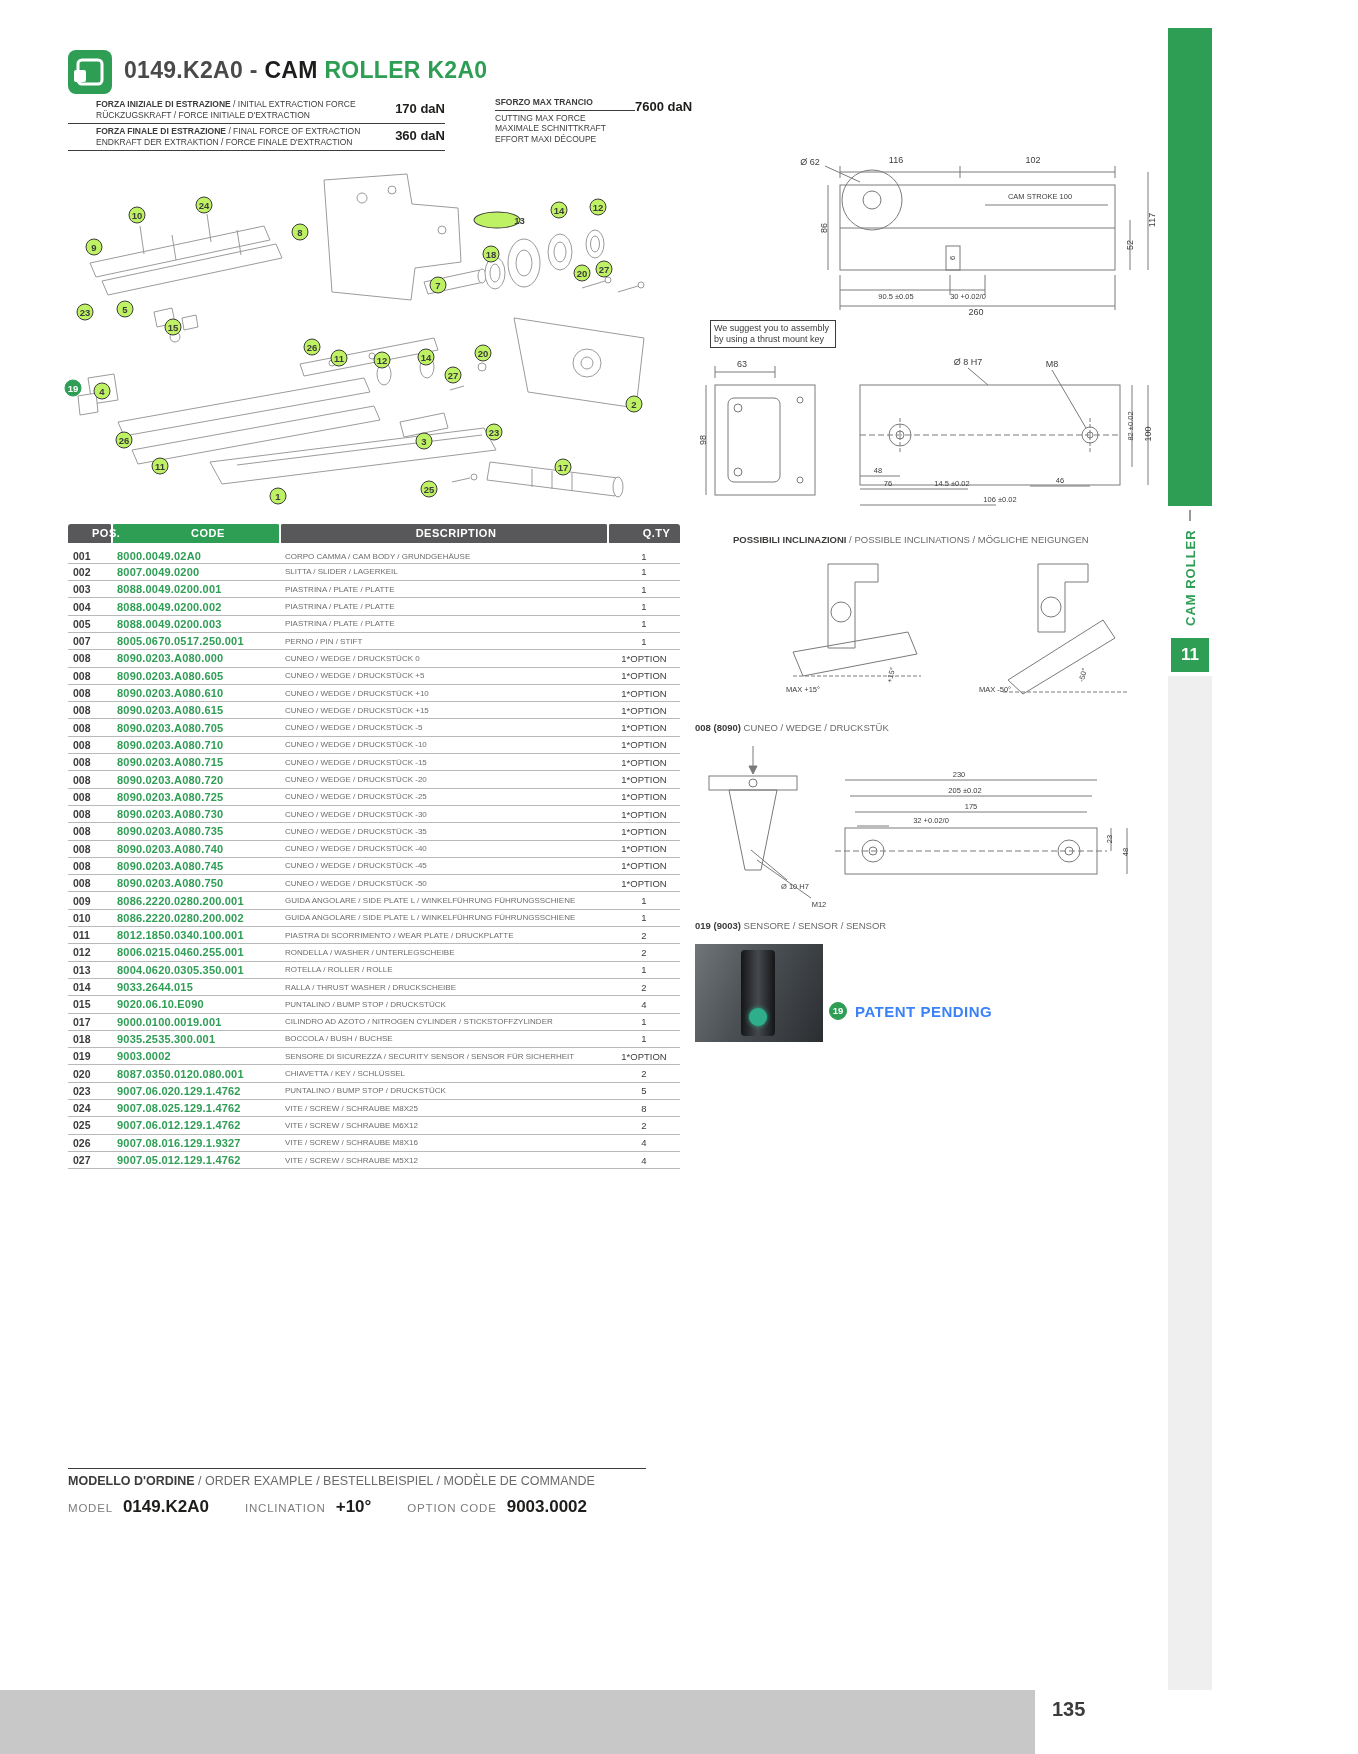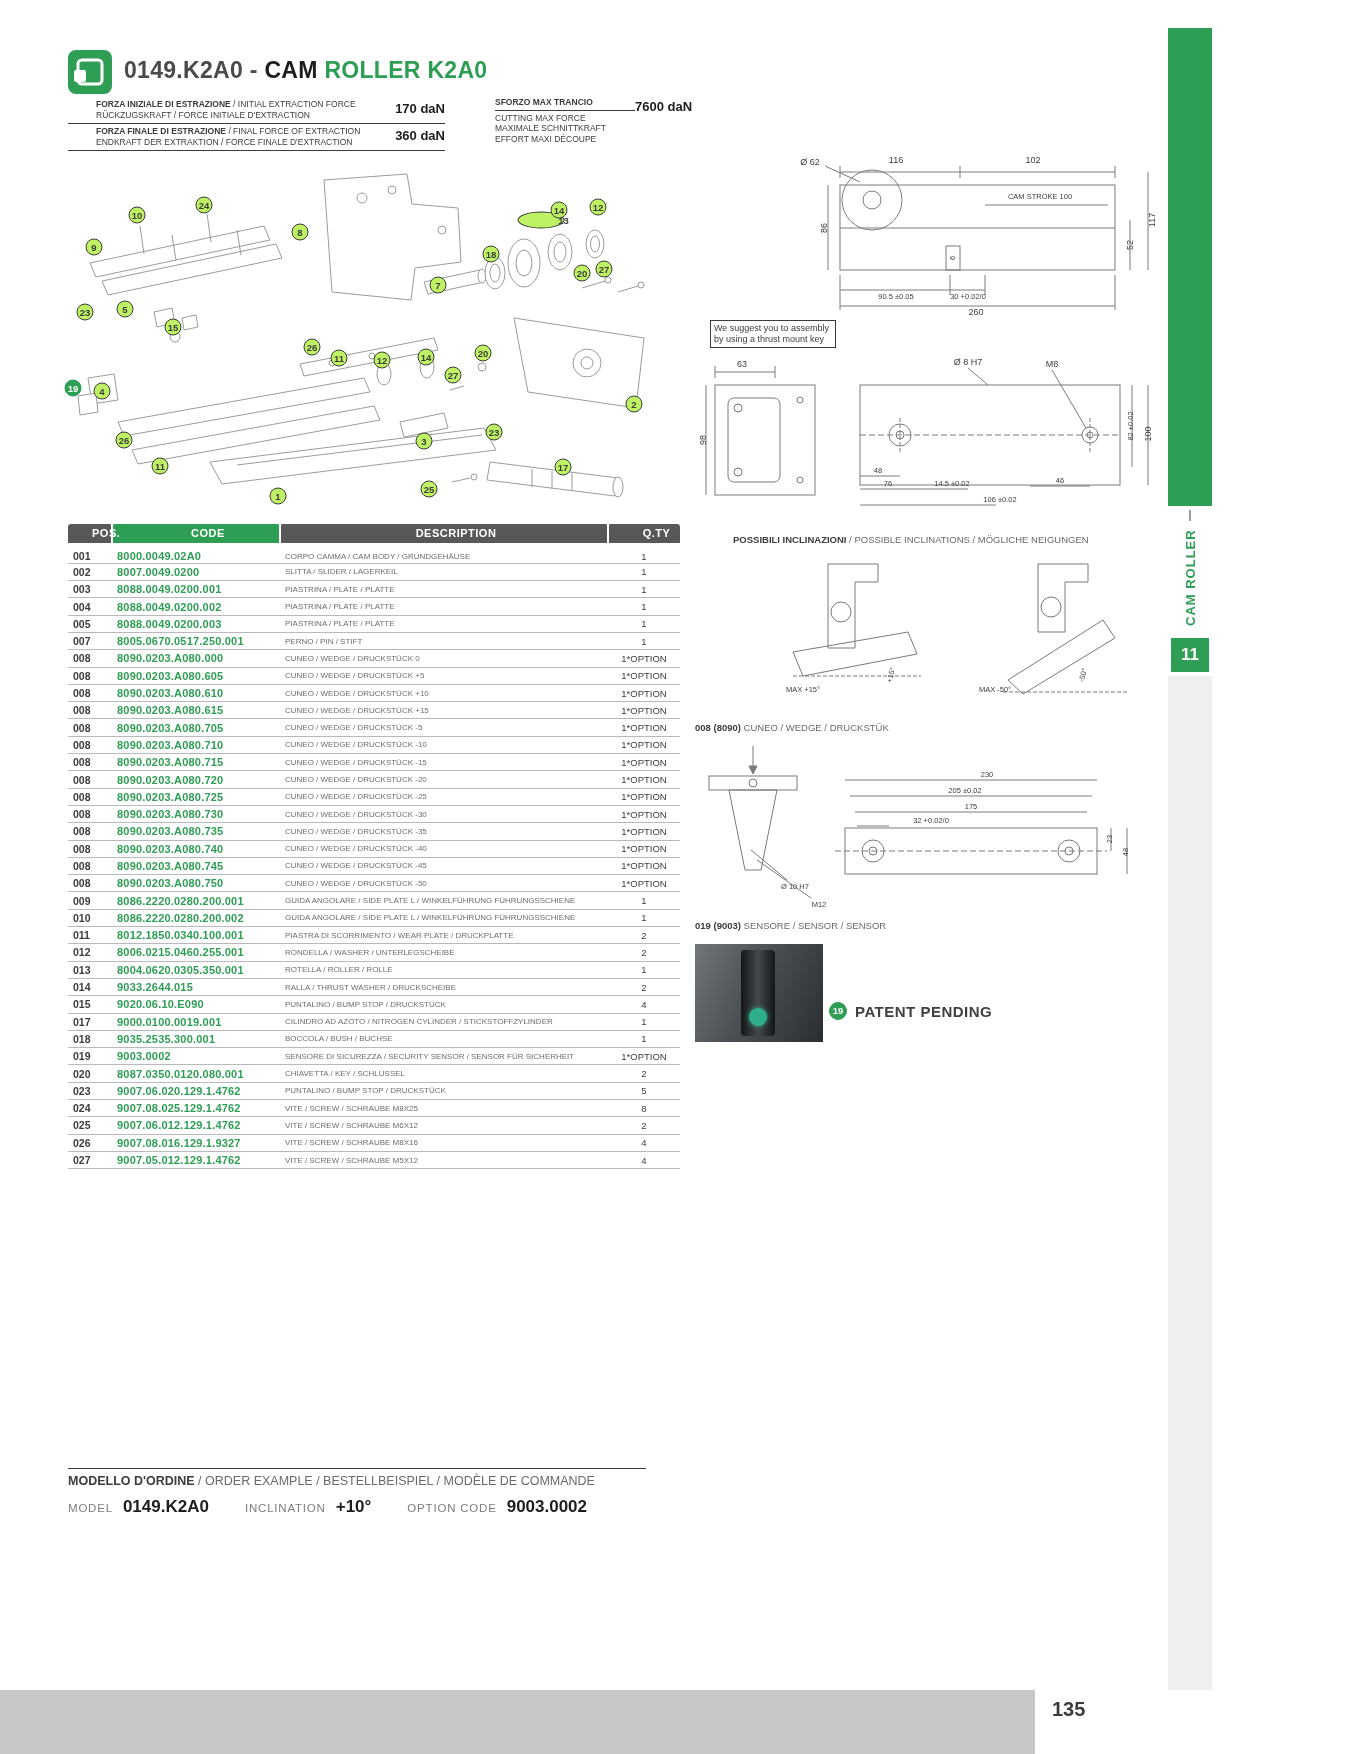--- a/index.html
+++ b/index.html
@@ -48,21 +48,21 @@
   .sec-heading b { color:#3c3c3b; font-weight:bold; }
 
   .sensor-photo { position:absolute; left:0; top:24px; width:128px; height:98px;
                   background:linear-gradient(115deg,#70757a 0%,#4b5054 45%,#2b2e31 100%); overflow:hidden; }
   .sensor-body { position:absolute; left:46px; top:6px; width:34px; height:86px; border-radius:4px;
                  background:linear-gradient(90deg,#141517,#45494d,#141517); }
   .sensor-led { position:absolute; left:54px; top:64px; width:18px; height:18px; border-radius:50%;
                 background:#2fae8c; box-shadow:0 0 5px #2fae8c; }
   .patent-row { position:absolute; left:134px; top:82px; display:flex; align-items:center; gap:8px; }
   .patent-row .balloon { position:static; transform:none; width:18px; height:18px; }
-  .patent { font-size:15px; font-weight:bold; color:#404040; letter-spacing:.5px; white-space:nowrap; }
+  .patent { font-size:15px; font-weight:bold; color:#3b82f6; letter-spacing:.5px; white-space:nowrap; }
 
   
   table.parts { position:absolute; left:68px; top:524px; width:612px; border-collapse:collapse; table-layout:fixed; }
   table.parts th { height:22px; font-size:11px; font-weight:bold; color:#fff; letter-spacing:.5px;
                    border-bottom:7px solid #fff; border-left:2px solid #fff; border-radius:3px;padding-left:24px; }
   table.parts th:first-child { border-left:none; }
   th.h-pos  { width:44px;  background:#58585a; }
   th.h-code { width:168px; background:#2f9e55; }
   th.h-desc { width:328px; background:#58585a; }
   th.h-qty  { width:72px;  background:#58585a; }
@@ -186,21 +186,21 @@
         <ellipse cx="556" cy="327" rx="5" ry="10"></ellipse>
         <line x1="470" y1="309" x2="470" y2="327"></line>
           <line x1="490" y1="311" x2="490" y2="329"></line>
           <line x1="510" y1="313" x2="510" y2="331"></line>
       </g>
     </svg>
   <div class="balloon" style="left: 75px; top: 55px;">10</div>
       <div class="balloon" style="left: 142px; top: 45px;">24</div>
       <div class="balloon" style="left: 238px; top: 72px;">8</div>
       <div class="balloon" style="left: 32px; top: 87px;">9</div>
-      <div class="balloon" style="left: 479px; top: 60px; padding-left: 45px;">13</div>
+      <div class="balloon" style="left: 435px; top: 60px; padding-left: 45px;">13</div>
       <div class="balloon" style="left: 497px; top: 50px;">14</div>
       <div class="balloon" style="left: 536px; top: 47px;">12</div>
       <div class="balloon" style="left: 429px; top: 94px;">18</div>
       <div class="balloon" style="left: 520px; top: 113px;">20</div>
       <div class="balloon" style="left: 542px; top: 109px;">27</div>
       <div class="balloon" style="left: 376px; top: 125px;">7</div>
       <div class="balloon" style="left: 63px; top: 149px;">5</div>
       <div class="balloon" style="left: 23px; top: 152px;">23</div>
       <div class="balloon" style="left: 111px; top: 167px;">15</div>
       <div class="balloon" style="left: 250px; top: 187px;">26</div>
@@ -353,21 +353,21 @@
         <circle cx="374" cy="111" r="11"></circle>
           <circle cx="374" cy="111" r="4"></circle>
         <line x1="150" y1="40" x2="402" y2="40"></line>
         <line x1="155" y1="56" x2="397" y2="56"></line>
         <line x1="160" y1="72" x2="392" y2="72"></line>
         <line x1="162" y1="86" x2="194" y2="86"></line>
         <line x1="416" y1="88" x2="416" y2="111"></line>
         <line x1="432" y1="88" x2="432" y2="134"></line>
       </g>
     </svg>
-  <div class="dim small" style="left: 292px; top: 52px;">230</div>
+  <div class="dim small" style="left: 264px; top: 52px;">230</div>
       <div class="dim small" style="left: 270px; top: 68px;">205 ±0.02</div>
       <div class="dim small" style="left: 276px; top: 84px;">175</div>
       <div class="dim small" style="left: 236px; top: 98px;">32 +0.02/0</div>
       <div class="dim small" style="left: 414px; top: 117px; transform: translate(-50%, -50%) rotate(-90deg);">23</div>
       <div class="dim small" style="left: 430px; top: 130px; transform: translate(-50%, -50%) rotate(-90deg);">48</div>
       <div class="dim small" style="left: 100px; top: 164px;">Ø 10 H7</div>
       <div class="dim small" style="left: 124px; top: 182px;">M12</div>
     </div>
 
   <div class="tech sensorS">

